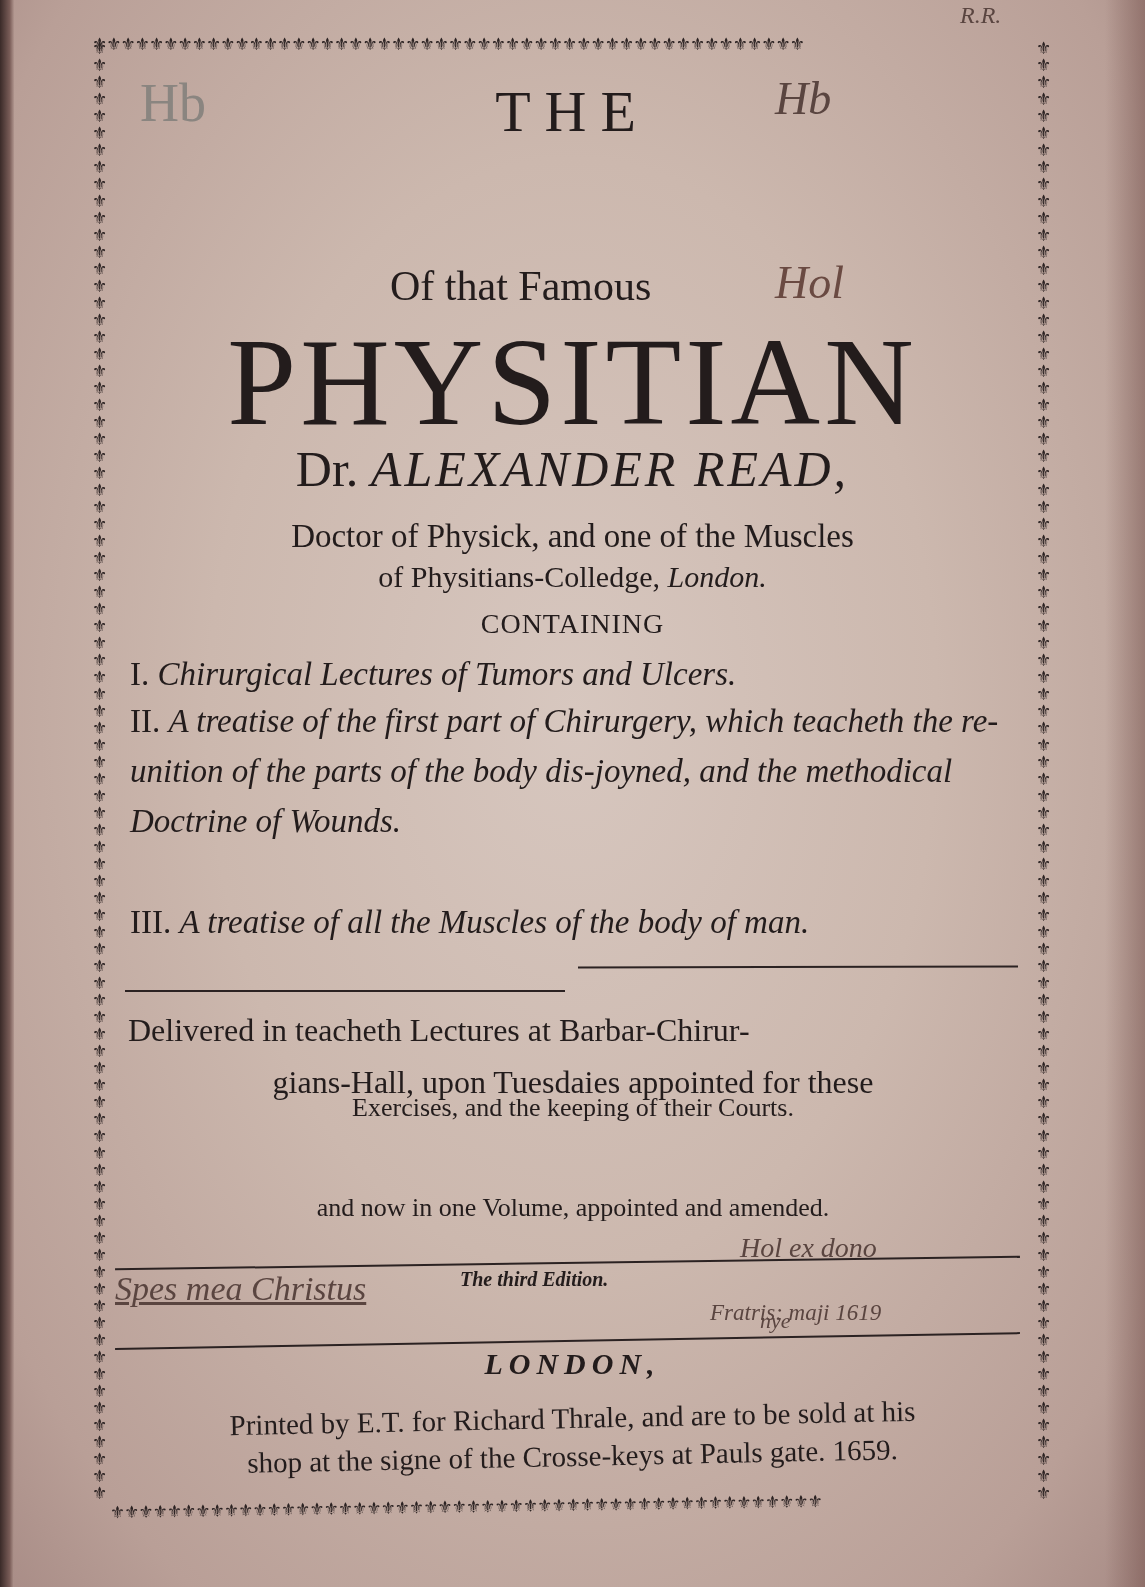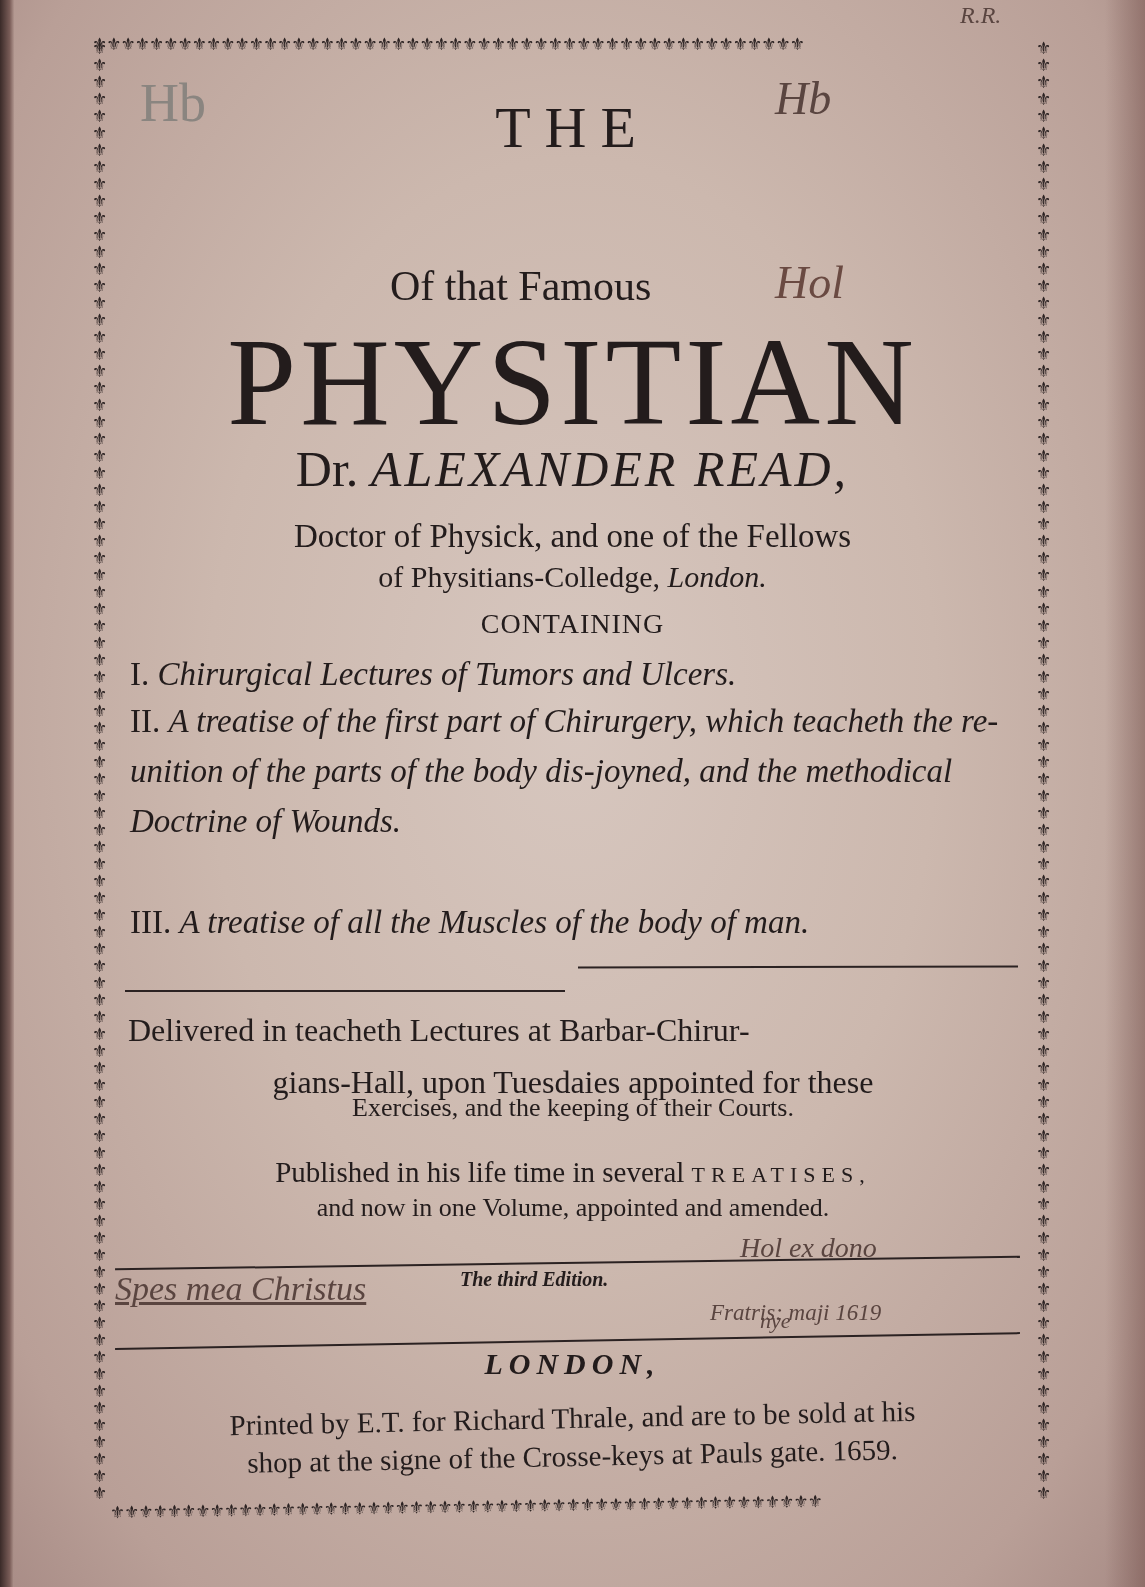--- a/index.html
+++ b/index.html
@@ -12,21 +12,21 @@
   .rightedge{position:absolute;right:0;top:0;width:40px;height:1587px;background:linear-gradient(90deg,rgba(160,120,115,0),rgba(120,85,80,.55));}
   
   .border{position:absolute;color:#2b2222;font-family:"DejaVu Sans",sans-serif;font-size:17px;line-height:17px;white-space:nowrap;overflow:hidden;letter-spacing:-1px;}
   .b-top{left:92px;top:36px;width:938px;height:22px;}
   .b-bottom{left:110px;top:1497px;width:920px;height:22px;transform:rotate(-0.9deg);}
   .b-left{left:88px;top:40px;width:22px;height:1470px;white-space:normal;word-break:break-all;text-align:center;}
   .b-right{left:1032px;top:40px;width:22px;height:1470px;white-space:normal;word-break:break-all;text-align:center;}
   .hand{position:absolute;font-family:"Liberation Serif",serif;font-style:italic;color:#5a4540;text-align:right;}
   .pencil{color:#8a8580;}
   .line{position:absolute;text-align:center;left:115px;width:915px;}
-  .the{top:78px;font-size:58px;letter-spacing:14px;margin-top:16px;}
+  .the{top:78px;font-size:58px;letter-spacing:14px;}
   .workes{top:145px;font-size:138px;letter-spacing:40px;line-height:140px;left:140px;width:890px;text-align:justify;text-align-last:justify;}
   .famous{top:262px;font-size:42px;left:390px;width:400px;text-align:left;}
   .physitian{top:318px;font-size:124px;letter-spacing:4px;line-height:130px;}
   .dr{top:440px;font-size:50px;}
   .dr i{letter-spacing:3px;}
   .doctor{top:518px;font-size:33px;}
   .fellows{top:560px;font-size:30px;}
   .containing{top:608px;font-size:28px;letter-spacing:1px;}
   .item{position:absolute;left:130px;width:890px;font-size:33px;line-height:44px;}
   .item .num{font-style:normal;}
@@ -63,21 +63,21 @@
   <div class="hand" style="left:775px;top:72px;font-size:46px;">Hb</div>
   <div class="hand" style="left:775px;top:256px;font-size:46px;color:#6a4a42;">Hol</div>
 
   <div class="line the">THE</div>
   <div class="line famous">Of that Famous</div>
   <div class="line physitian">PHYSITIAN</div>
   <div class="line dr">
     <span>Dr.</span>
     <i>ALEXANDER READ,</i>
   </div>
-  <div class="line doctor">Doctor of Physick, and one of the Fellows</div>
+  <div class="line doctor">Doctor of Physick, and one of the Muscles</div>
   <div class="line fellows">
     <span>of Physitians-Colledge,</span>
     <i>London.</i>
   </div>
   <div class="line containing">CONTAINING</div>
 
   <div class="item i1">
     <span class="num">I.</span>
     <i>Chirurgical Lectures of Tumors and Ulcers.</i>
   </div>
@@ -90,24 +90,20 @@
     <i>A treatise of all the Muscles of the body of man.</i>
   </div>
 
   <div class="rule" style="left:125px;top:990px;width:440px;"></div>
   <div class="rule" style="left:578px;top:966px;width:440px;transform:rotate(-0.1deg);"></div>
 
   <div class="delivered d1">Delivered in teacheth Lectures at Barbar-Chirur-</div>
   <div class="delivered d2">gians-Hall, upon Tuesdaies appointed for these</div>
   <div class="delivered d3">Exercises, and the keeping of their Courts.</div>
 
-  <div class="delivered pub1">
-    <span>Published in his life time in several</span>
-    <span class="sc">TREATISES,</span>
-  </div>
   <div class="delivered pub2">and now in one Volume, appointed and amended.</div>
 
   <div class="rule" style="left:115px;top:1262px;width:905px;transform:rotate(-0.8deg);"></div>
   <div class="hand" style="left:115px;top:1270px;font-size:34px;text-decoration:underline;">Spes mea Christus</div>
   <div class="line edition">The third Edition.</div>
   <div class="hand" style="left:740px;top:1232px;font-size:28px;">Hol ex dono</div>
   <div class="hand" style="left:710px;top:1300px;font-size:23px;">Fratris: maji 1619</div>
   <div class="rule" style="left:115px;top:1340px;width:905px;transform:rotate(-1deg);"></div>
   <div class="hand" style="left:760px;top:1308px;font-size:22px;">nye</div>
 

